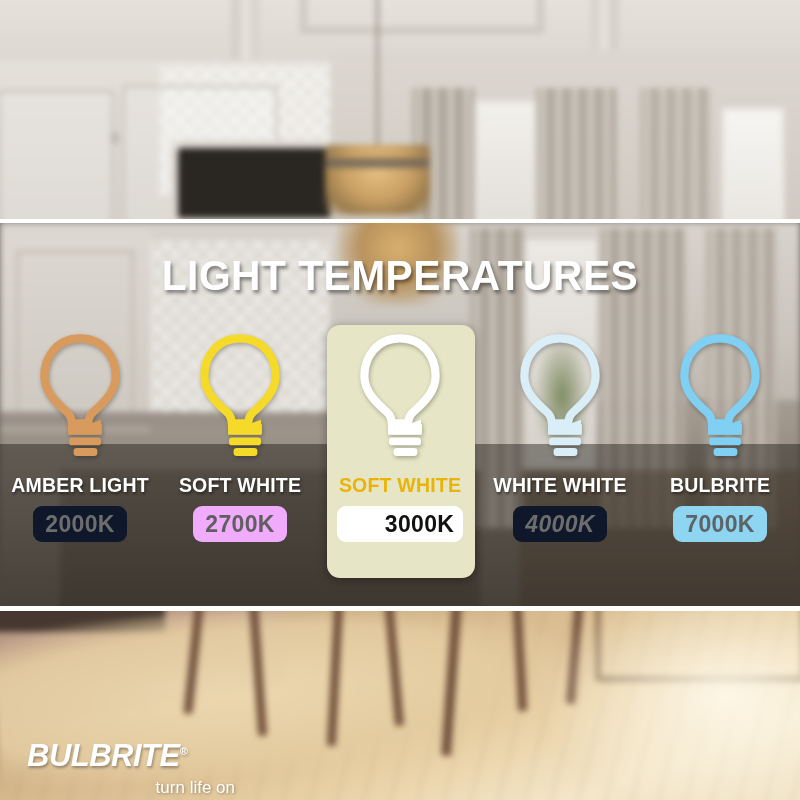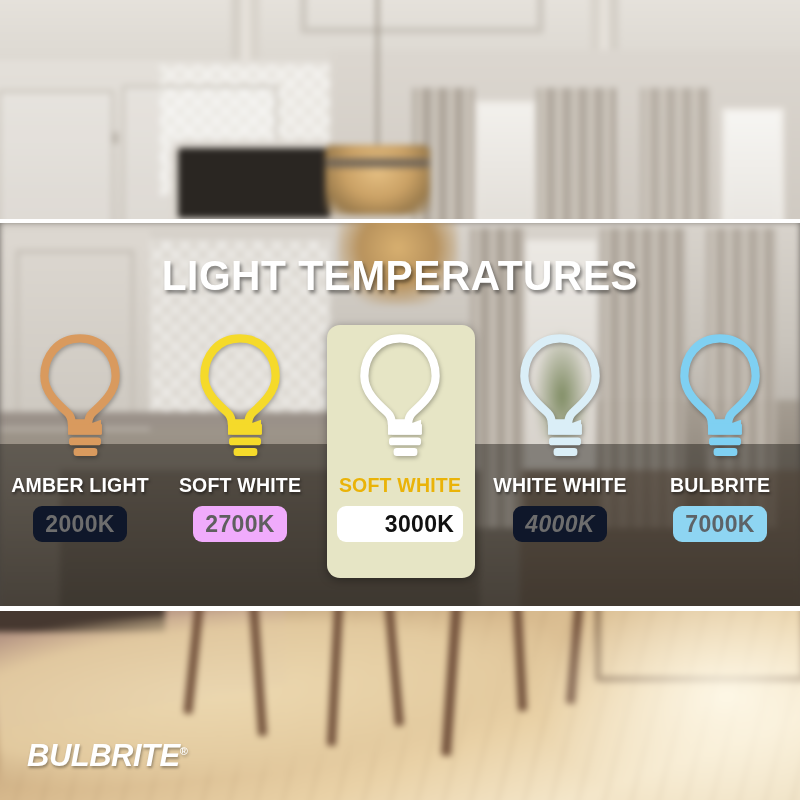--- a/index.html
+++ b/index.html
@@ -332,15 +332,16 @@
   </svg>
           </div>
           <div class="label">BULBRITE</div>
           <div class="pill" style="background: rgb(142, 213, 242); color: rgb(93, 99, 103);">7000K</div>
         </div>
       </div>
   </div>
 
   <div class="logo">
     <div class="logo-word"><span>BULBRITE</span><span class="logo-reg">®</span></div>
+    <div class="logo-tag">turn life on</div>
   </div>
 
 </div>
 
 </body></html>

